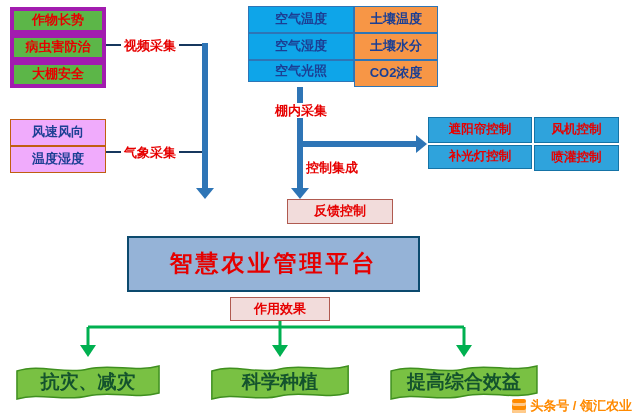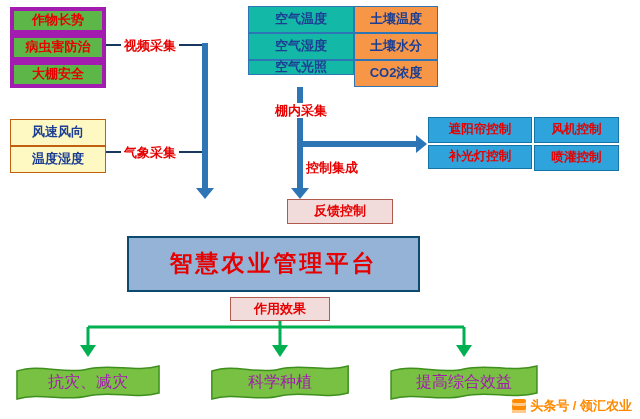--- a/index.html
+++ b/index.html
@@ -4,36 +4,36 @@
 <style>
   * { margin:0; padding:0; box-sizing:border-box; }
   html,body { background:#ffffff; }
   body { font-family:"Liberation Sans","DejaVu Sans",sans-serif; }
   .canvas { position:relative; width:640px; height:419px; background:#ffffff; overflow:hidden; }
   .connectors { position:absolute; left:0; top:0; }
 
   .box { position:absolute; display:flex; align-items:center; justify-content:center;
          font-weight:bold; font-size:13px; text-align:center; line-height:1.1; }
   .box-green    { background:#5CB648; border:4px solid #a21caf; color:#E60000; }
-  .box-orange   { background:#fef9c3; border:1px solid #C05F10; color:#1C3F94; }
-  .cell-green   { background:#14b8a6; border:1px solid #2E75B6; color:#1C3F94; }
+  .box-orange   { background:#f0abfc; border:1px solid #C05F10; color:#1C3F94; }
+  .cell-green   { background:#0ea5e9; border:1px solid #2E75B6; color:#1C3F94; }
   .cell-orange  { background:#F79646; border:1px solid #2E75B6; color:#1C3F94; }
   .box-blue     { background:#2FA3DC; border:1px solid #1573A6; color:#E60000; font-size:12.5px; }
   .box-pink     { background:#F2DCDB; border:1px solid #B05A50; color:#E60000; }
   .box-platform { background:#95B3D7; border:2px solid #0c4a6e; color:#E60000;
                   font-size:23px; letter-spacing:3px; }
 
   .lineLabel { position:absolute; color:#E60000; font-weight:bold; font-size:13px;
                background:#ffffff; padding:0 3px; line-height:15px; white-space:nowrap; }
 
   .ribbon { position:absolute; }
   .ribbon svg { position:absolute; left:0; top:0; width:100%; height:100%; }
   .ribbon .ribbon-text { position:absolute; left:0; top:0; width:100%; height:100%;
                          display:flex; align-items:center; justify-content:center;
-                         color:#a21caf; font-weight:normal; font-size:16px; }
+                         color:#14532d; font-weight:bold; font-size:19px; }
 
   .watermark { position:absolute; right:8px; bottom:4px; display:flex; align-items:center;
                gap:4px; color:#FF8A00; font-size:13px; font-weight:bold; }
   .tt-logo { width:14px; height:14px; background:#FF8A00; border-radius:2px; display:inline-block;
              box-shadow:inset 0 -3px 0 rgba(255,255,255,.55), inset 0 -7px 0 rgba(255,140,0,1), inset 0 -10px 0 rgba(255,255,255,.55); }
 </style>
 </head>
 <body>
 
 <div class="canvas">
@@ -66,21 +66,21 @@
   <div class="box box-green" style="left:10px; top:34px; width:96px; height:27px;">病虫害防治</div>
   <div class="box box-green" style="left:10px; top:61px; width:96px; height:27px;">大棚安全</div>
 
   <div class="box box-orange" style="left:10px; top:119px; width:96px; height:27px;">风速风向</div>
   <div class="box box-orange" style="left:10px; top:146px; width:96px; height:27px;">温度湿度</div>
 
   <div class="box cell-green" style="left:248px; top:6px;  width:106px; height:27px;">空气温度</div>
   <div class="box cell-orange" style="left:354px; top:6px;  width:84px;  height:27px;">土壤温度</div>
   <div class="box cell-green" style="left:248px; top:33px; width:106px; height:27px;">空气湿度</div>
   <div class="box cell-orange" style="left:354px; top:33px; width:84px;  height:27px;">土壤水分</div>
-  <div class="box cell-green" style="left:248px; top:60px; width:106px; height:15px;">空气光照</div>
+  <div class="box cell-green" style="left:248px; top:60px; width:106px; height:22px;">空气光照</div>
   <div class="box cell-orange" style="left:354px; top:60px; width:84px;  height:27px;">CO2浓度</div>
 
   <div class="box box-blue" style="left:428px; top:117px; width:104px; height:26px;">遮阳帘控制</div>
   <div class="box box-blue" style="left:534px; top:117px; width:85px; height:26px;">风机控制</div>
   <div class="box box-blue" style="left:428px; top:145px; width:104px; height:24px;">补光灯控制</div>
   <div class="box box-blue" style="left:534px; top:145px; width:85px; height:26px;">喷灌控制</div>
 
   <div class="lineLabel" style="left:121px; top:38px;">视频采集</div>
   <div class="lineLabel" style="left:121px; top:145px;">气象采集</div>
   <div class="lineLabel" style="left:272px; top:103px;">棚内采集</div>

